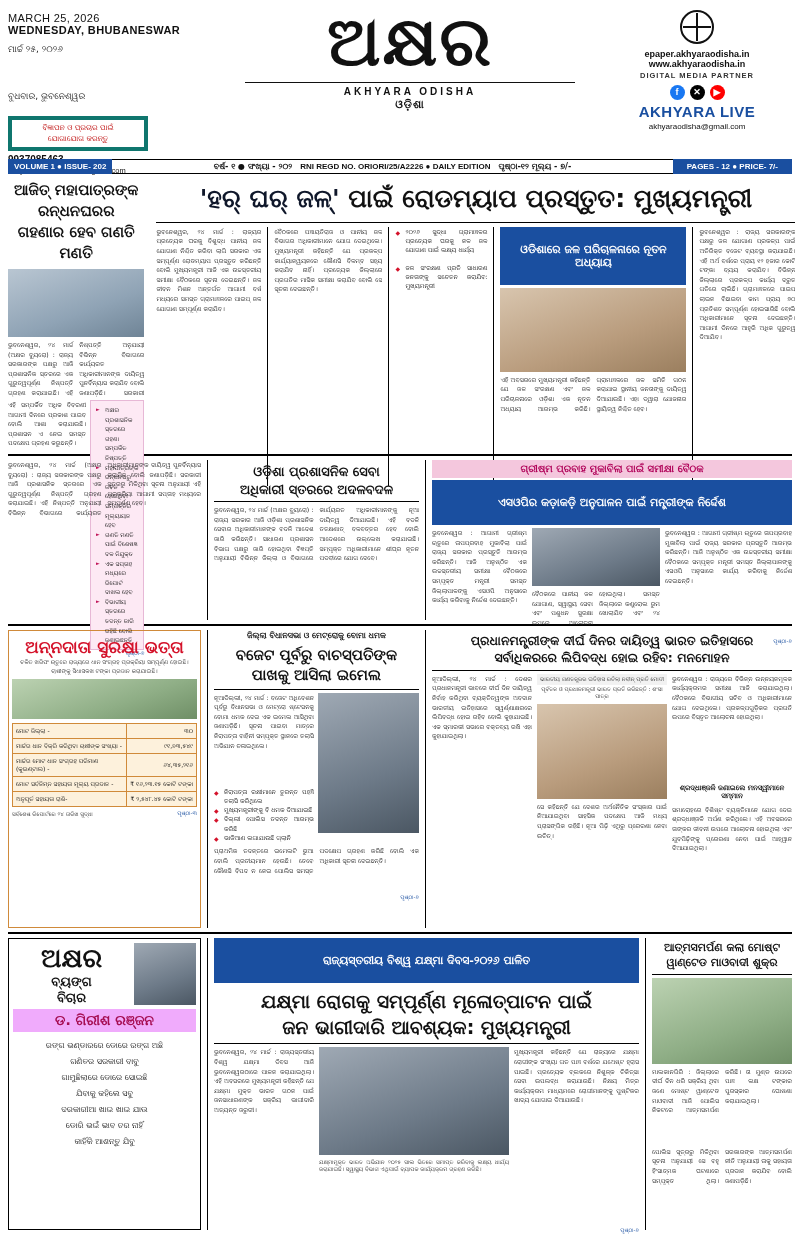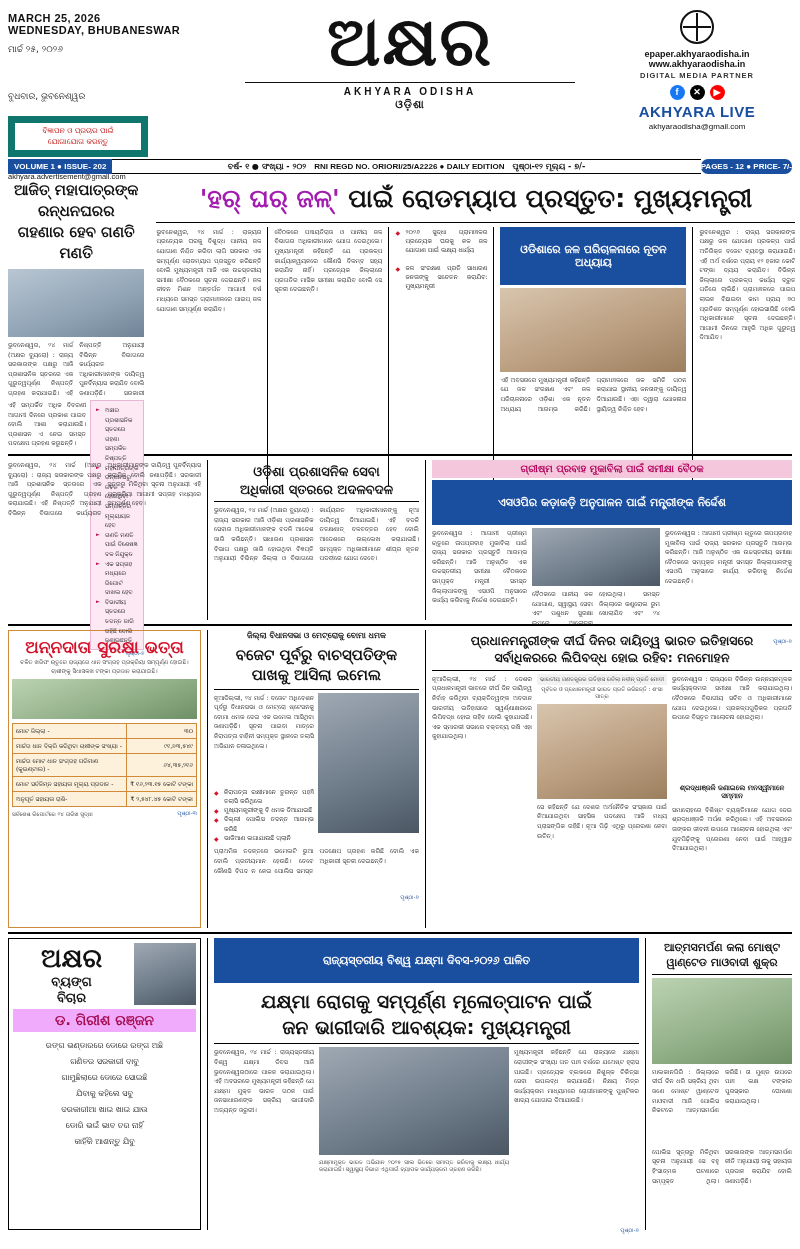--- a/index.html
+++ b/index.html
@@ -11,26 +11,26 @@
     font-family: "Liberation Sans", sans-serif;
     color: #111;
     position: relative;
     overflow: hidden;
   }
   .page { width:800px; height:1249px; padding:6px 8px; position:relative; }
 
   
   .masthead { display:flex; align-items:flex-start; justify-content:space-between; height:150px; }
   .mh-left { width:210px; padding-top:6px; }
-  .mh-date1 { font-size:11px; font-weight:bold; letter-spacing:.4px; }
+  .mh-date1 { font-size:11px; font-weight:normal; letter-spacing:.4px; }
   .mh-date2 { font-size:11px; font-weight:bold; letter-spacing:.4px; }
   .mh-date-od { font-size:9px; margin-top:8px; color:#222; }
   .mh-date-od2 { font-size:9px; color:#222;margin-top:36px; }
   .adbox {
-    margin-top:14px; border:7px solid #0f766e; width:140px; text-align:center;
+    margin-top:14px; border:4px solid #0f766e; width:140px; text-align:center;
     font-size:7.5px; line-height:1.5; padding:2px 2px; color:#b00;
   }
   .adbox .ln1 { color:#b00; }
   .mh-phone { font-size:10px; font-weight:bold; margin-top:3px; }
   .mh-mail { font-size:7.5px; margin-top:1px; }
 
   .mh-center { flex:1; text-align:center; padding-top:2px; }
   .logo-od {
     font-family:"DejaVu Sans", sans-serif;
     font-size:68px; font-weight:bold; line-height:1; letter-spacing:2px;
@@ -56,32 +56,32 @@
   .soc.x{background:#000;}
   .soc.yt{background:#ff0000;}
   .mh-live { font-size:15px; font-weight:bold; color:#1a4fa0; letter-spacing:.5px;}
   .mh-r4 { font-size:8px; margin-top:2px;}
 
   
   .infobar { display:flex; align-items:stretch; height:15px; margin-top:3px; font-size:8px; font-weight:bold; }
   .ib-left { background:#1a4fa0; color:#fff; padding:2px 6px; display:flex; align-items:center; }
   .ib-mid { flex:1; display:flex; align-items:center; justify-content:center; border-top:1px solid #000; border-bottom:1px solid #000;}
   .ib-mid span{ padding:0 4px;}
-  .ib-right { background:#1a4fa0; color:#fff; padding:2px 0; display:flex; align-items:center;border-radius:7px;}
+  .ib-right { background:#1a4fa0; color:#fff; padding:2px 14px; display:flex; align-items:center;}
 
   
   .content { margin-top:4px; }
   .rule { height:1px; background:#000; }
   .rule2 { height:2px; background:#000; }
 
   .headline-main {
     text-align:center; font-family:"DejaVu Sans", sans-serif;
     font-size:25px; font-weight:bold; line-height:1.35; padding:4px 0 6px;
   }
-  .headline-main .red { color:#a21caf; }
+  .headline-main .red { color:#0f172a; }
 
   .row { display:flex; gap:6px; }
   .col { }
   .vline { width:1px; background:#000; }
 
   
   .lead-head {
     font-family:"DejaVu Sans", sans-serif; font-size:15px; font-weight:bold;
     text-align:center; line-height:1.4; padding:2px 0 5px;
   }

